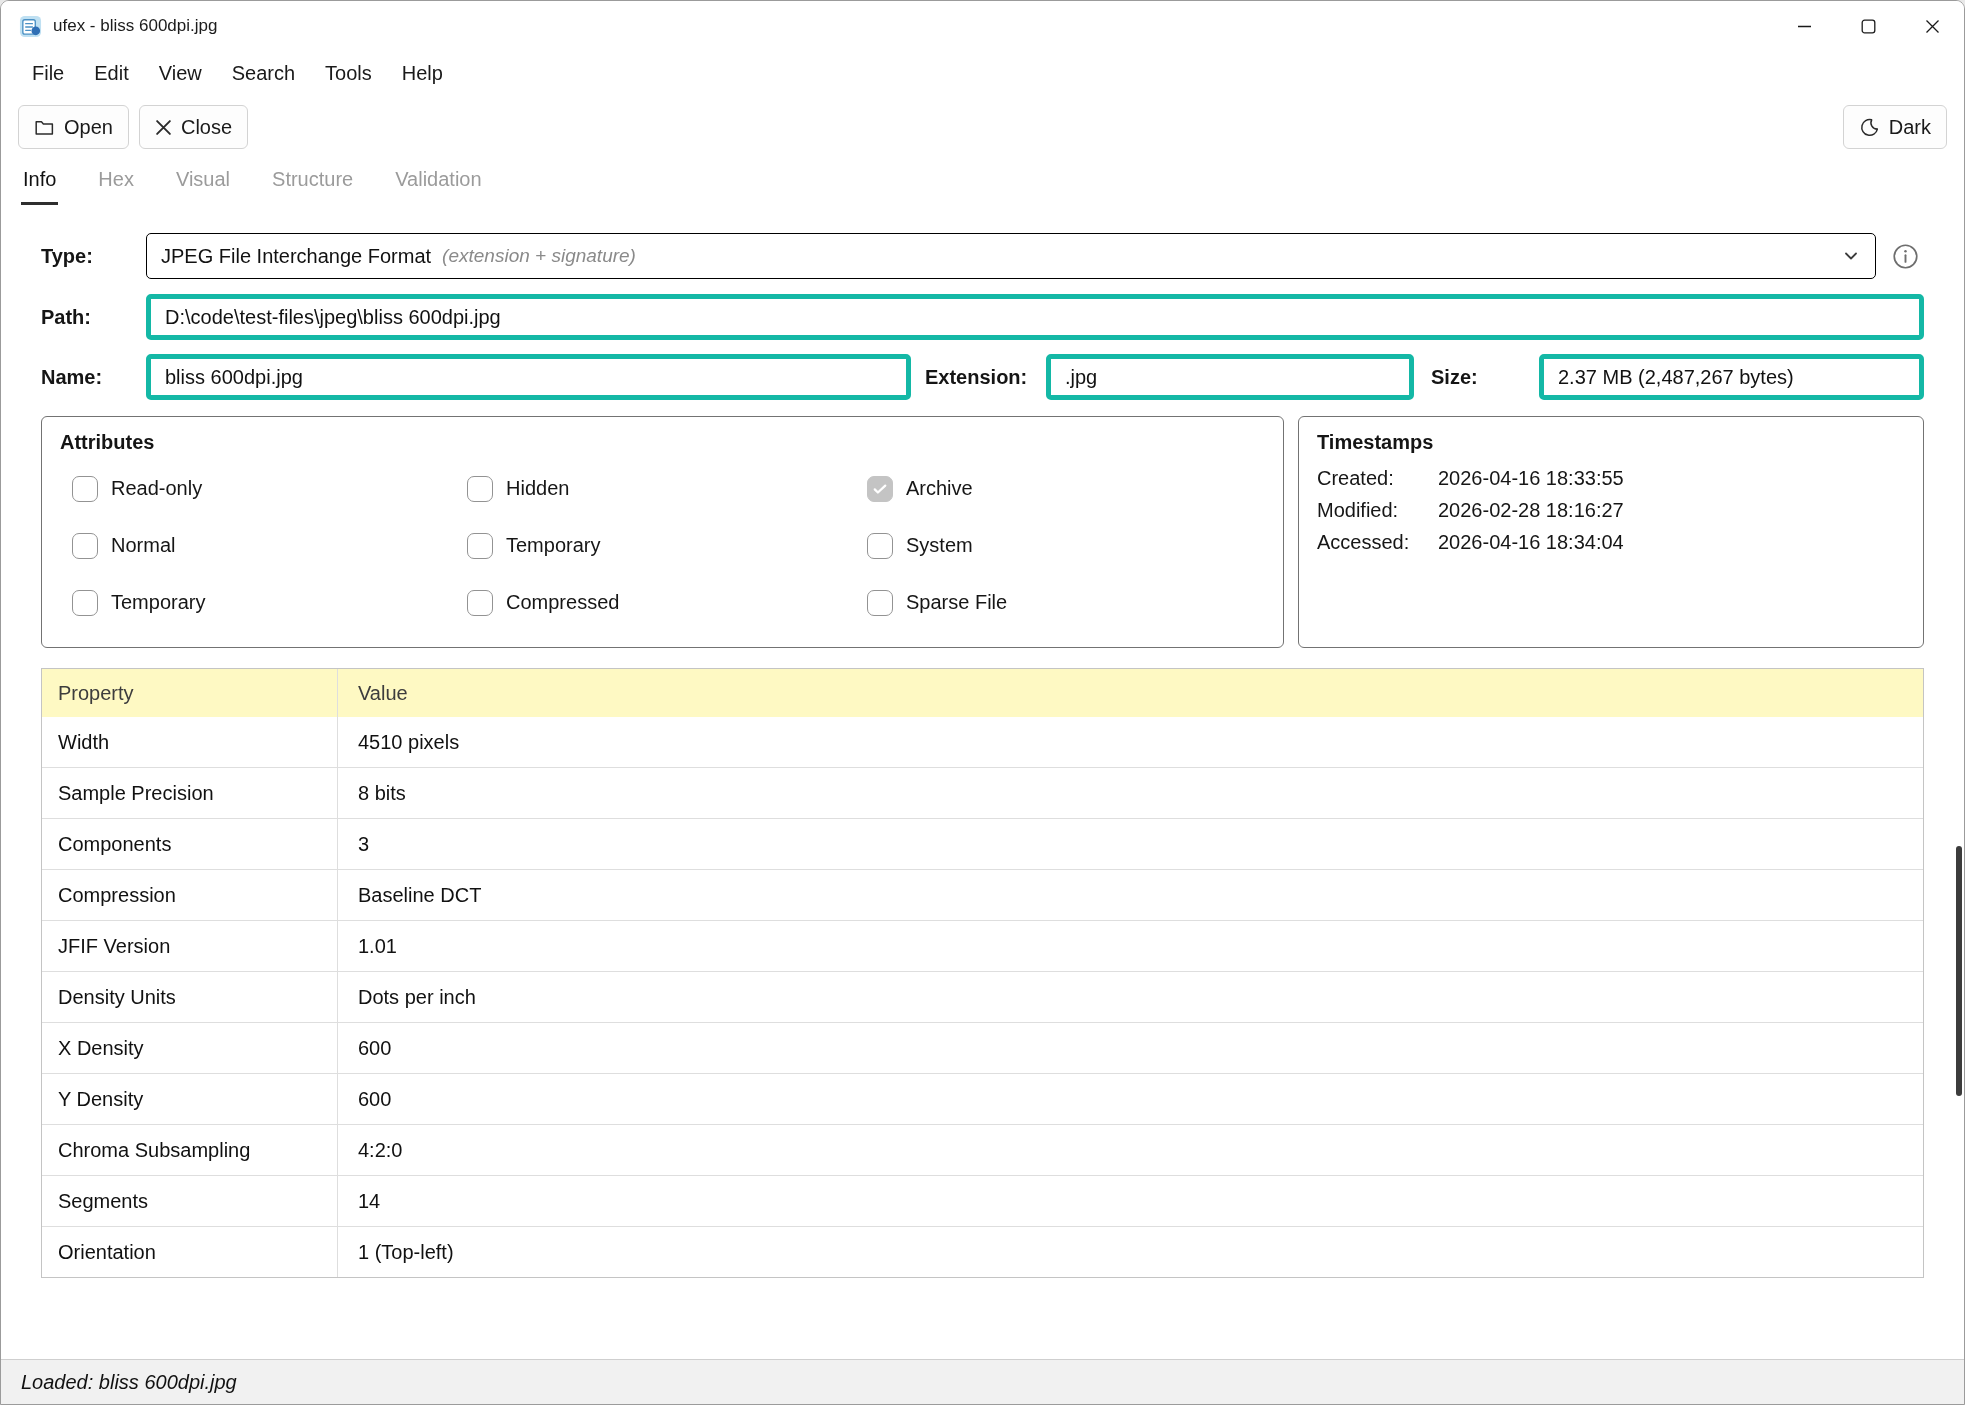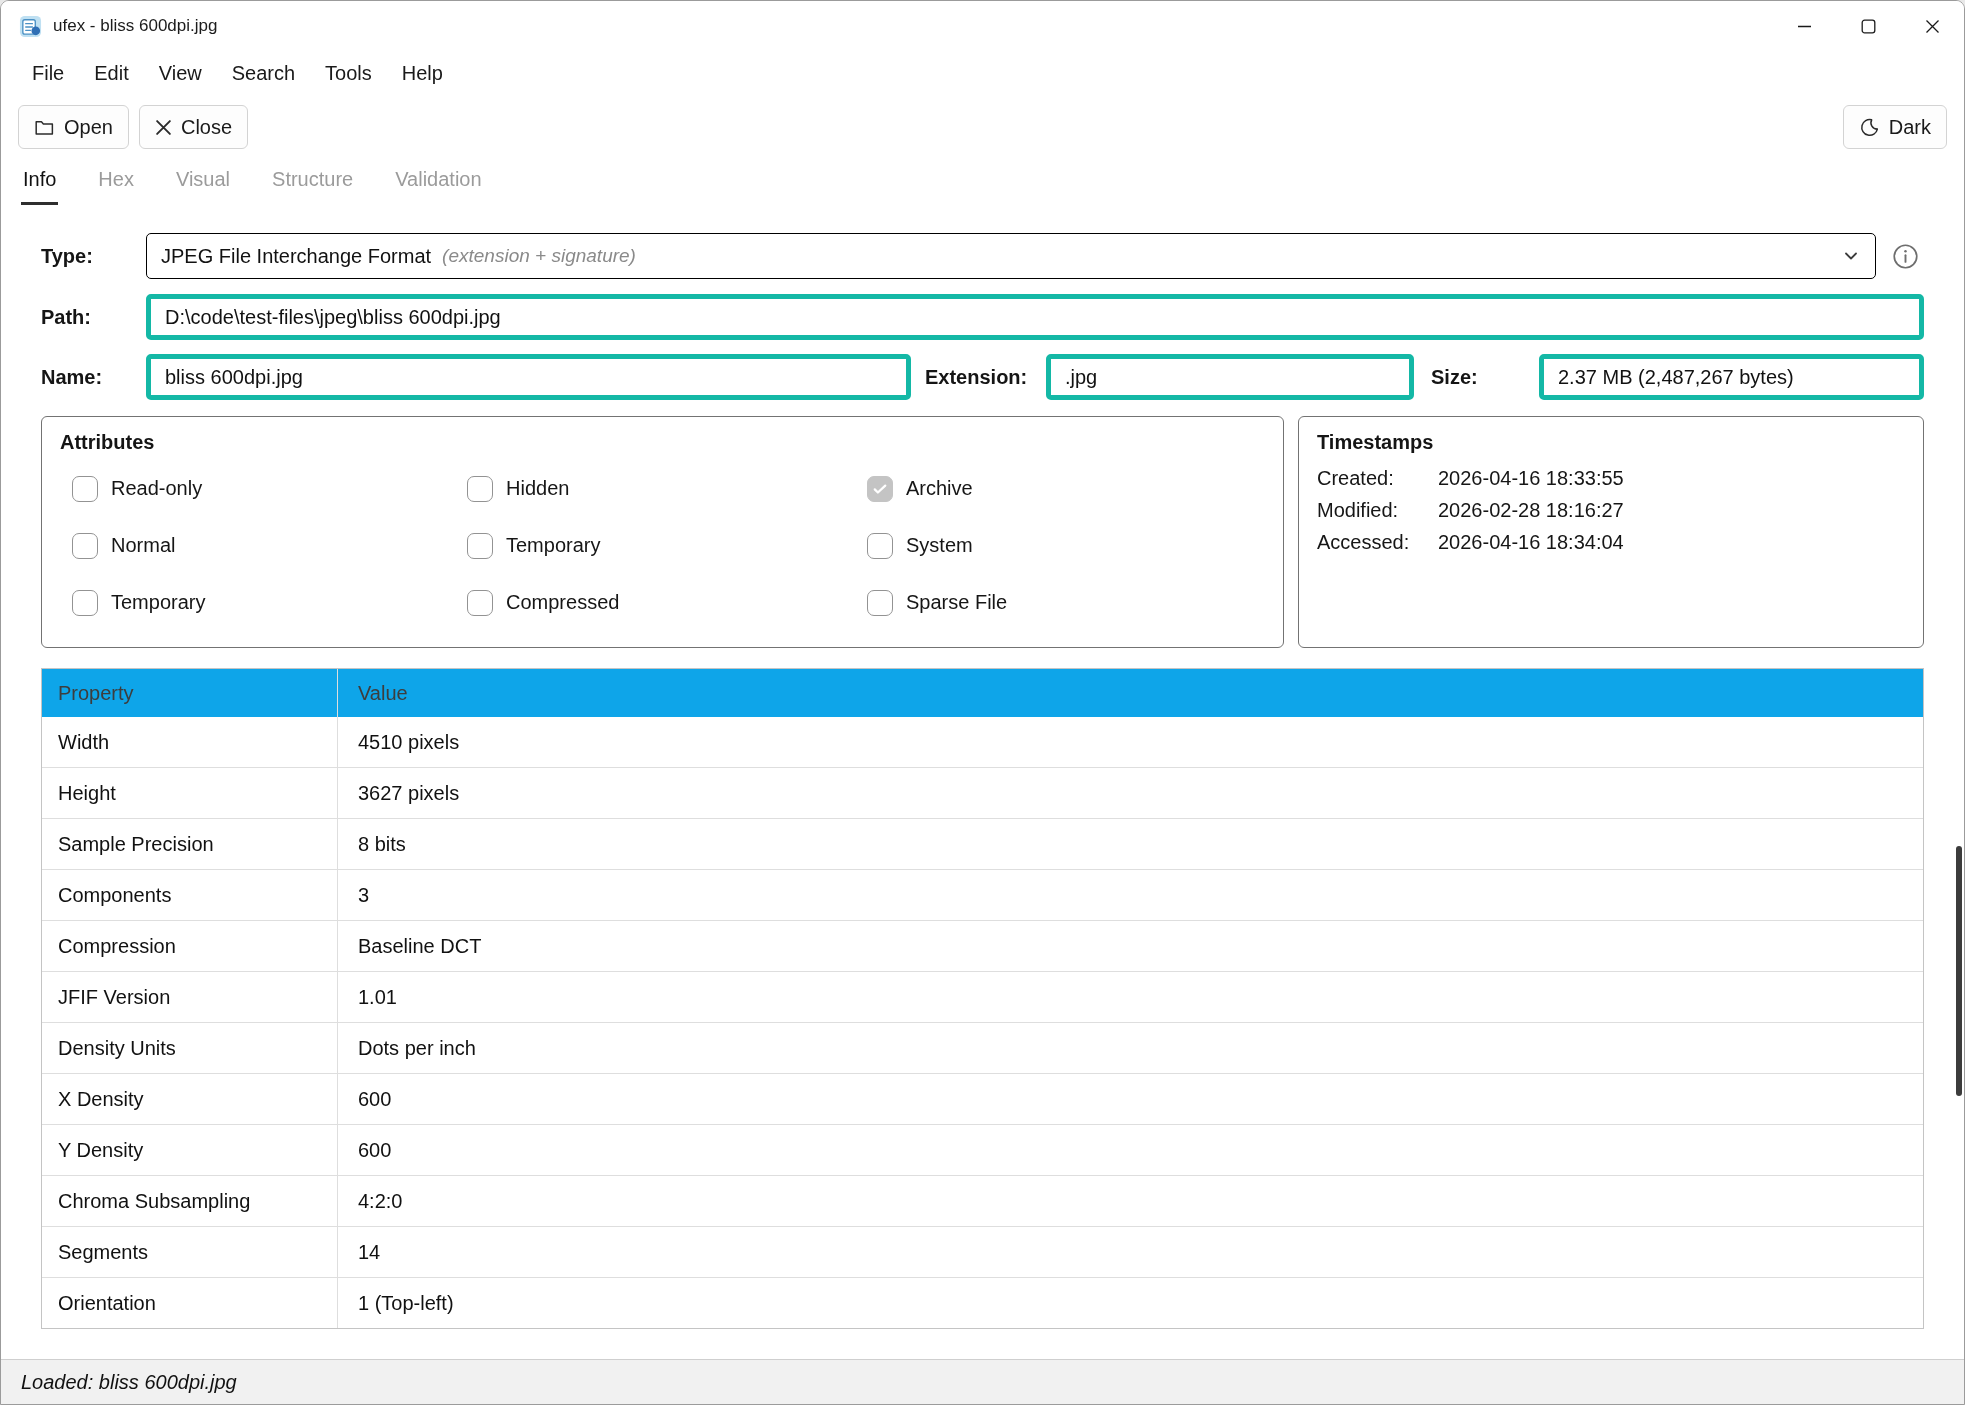--- a/index.html
+++ b/index.html
@@ -90,21 +90,21 @@
   .ts-row { display:flex; font-size:20px; margin-top:9px; color:#161616; }
   .ts-label { width:121px; flex:0 0 auto; }
 
   
   .ptable { margin:20px 40px 0; border:1px solid #c4c4c4; background:#fff; }
   .prow { display:flex; }
   .prow + .prow { border-top:1px solid #dedede; }
   .pcell { font-size:20px; display:flex; align-items:center; }
   .pcell.c1 { width:296px; flex:0 0 auto; padding-left:16px; border-right:1px solid #dedede; }
   .pcell.c2 { flex:1; padding-left:20px; }
-  .phead { background:#0ea5e9; }
+  .phead { background:#fef9c3; }
   .phead .pcell { height:48px; color:#3d3d3d; }
   .pbody .pcell { height:50px; color:#111; }
 
   
   .statusbar {
     position:absolute; left:0; right:0; bottom:0; height:45px;
     background:#f1f1f1; border-top:1px solid #cfcfcf;
     display:flex; align-items:center; padding-left:20px; font-size:20px; color:#111;font-style:italic;
   }
 
@@ -286,24 +286,20 @@
     <div class="prow phead">
       <div class="pcell c1">Property</div>
       <div class="pcell c2">Value</div>
     </div>
     <div class="pbody">
       <div class="prow">
         <div class="pcell c1">Width</div>
         <div class="pcell c2">4510 pixels</div>
       </div>
       <div class="prow">
-        <div class="pcell c1">Height</div>
-        <div class="pcell c2">3627 pixels</div>
-      </div>
-      <div class="prow">
         <div class="pcell c1">Sample Precision</div>
         <div class="pcell c2">8 bits</div>
       </div>
       <div class="prow">
         <div class="pcell c1">Components</div>
         <div class="pcell c2">3</div>
       </div>
       <div class="prow">
         <div class="pcell c1">Compression</div>
         <div class="pcell c2">Baseline DCT</div>

